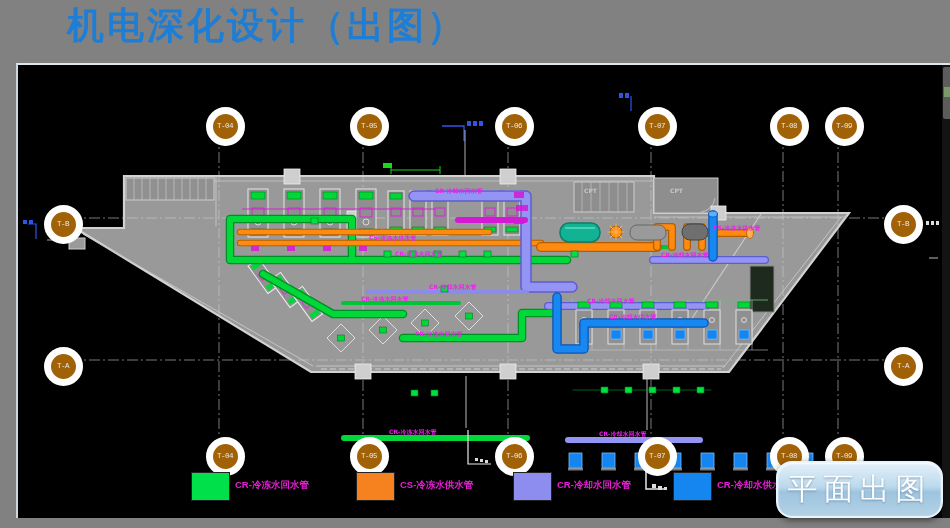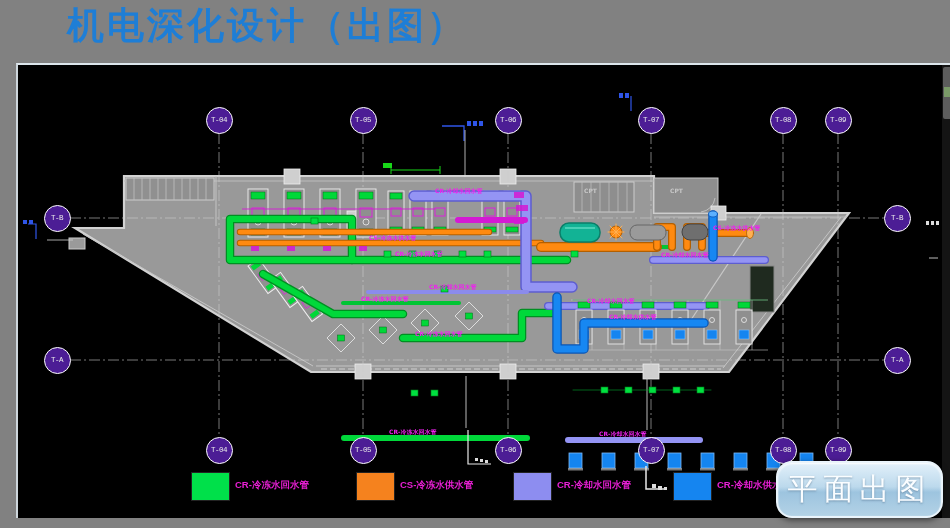--- a/index.html
+++ b/index.html
@@ -25,21 +25,21 @@
   .viewport svg{position:absolute;left:0;top:0;}
   
   .vscroll{position:absolute;right:0;top:0;width:11px;height:100%;background:#141414;}
   .vscroll .thumb{
     position:absolute;left:1px;top:2px;width:9px;height:52px;background:#5c5c5c;border-radius:2px;
   }
   .vscroll .thumb .mark{position:absolute;left:1px;top:20px;width:7px;height:10px;background:#7a9a68;}
   
   .bubble{
     position:absolute;width:25px;height:25px;border-radius:50%;
-    border:1px solid #ffffff;background:#4c1d95;color:#e9e9e9;
+    border:7px solid #ffffff;background:#a16207;color:#e9e9e9;
     font-family:"Liberation Mono", monospace;font-size:7.5px;letter-spacing:-0.5px;
     display:flex;align-items:center;justify-content:center;z-index:3;
   }
   
   .plabel{
     position:absolute;font-size:6px;font-weight:bold;white-space:nowrap;
     font-family:"DejaVu Sans", sans-serif;z-index:4;pointer-events:none;letter-spacing:0px;
   }
   
   .legend-item{position:absolute;z-index:4;height:30px;}

